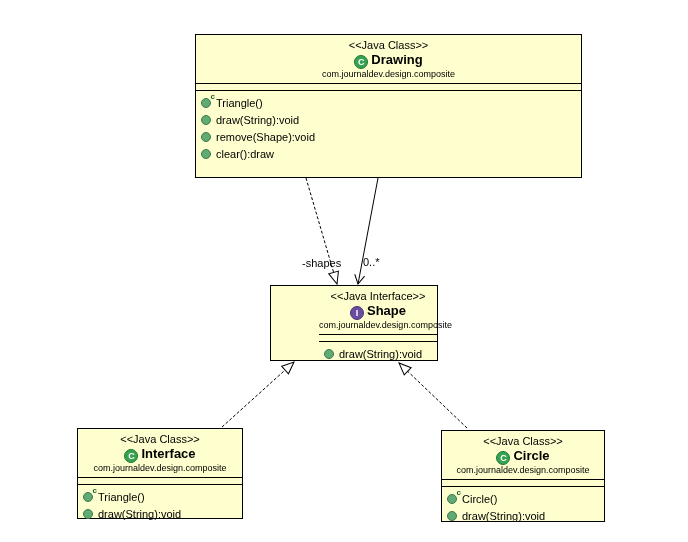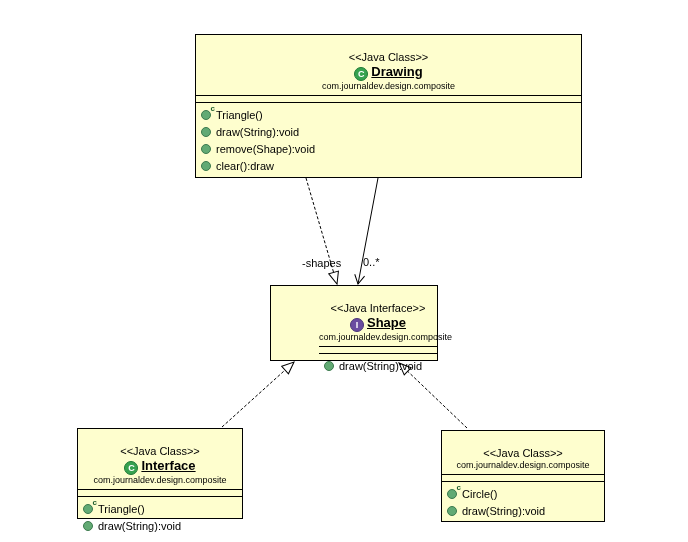--- a/index.html
+++ b/index.html
@@ -10,22 +10,22 @@
   .connectors { position:absolute; left:0; top:0; width:688px; height:542px; }
   .conn { stroke:var(--line-color,#000); stroke-width:1; fill:none; }
   .conn.dashed { stroke-dasharray:3 2; }
 
   .classbox {
     position:absolute; box-sizing:border-box;
     background:var(--box-fill,#fefece);
     border:1px solid var(--box-border,#000);
   }
   .hdr { border-bottom:1px solid var(--box-border,#000); text-align:center; padding-top:3px; }
-  .stereo { font-size:11px; line-height:14px;margin-top:12px; }
-  .namerow { font-size:13px; font-weight:bold; line-height:16px; white-space:nowrap;text-decoration:underline; }
+  .stereo { font-size:11px; line-height:14px; }
+  .namerow { font-size:13px; font-weight:bold; line-height:16px; white-space:nowrap; }
   .pkg { font-size:9px; line-height:11px; padding-bottom:3px; }
   .fields { height:6px; border-bottom:1px solid var(--box-border,#000); }
   .methods { padding:3px 2px 0 5px; }
   .mrow { display:flex; align-items:center; gap:5px; height:17px; font-size:11px; white-space:nowrap; }
 
   .cicon {
     display:inline-block; width:12px; height:12px; border-radius:50%;
     color:#fff; font-size:9px; font-weight:bold; line-height:12px; text-align:center;
     vertical-align:-1px; margin-right:3px;
   }
@@ -141,20 +141,23 @@
       <div class="mrow">
         <span class="micon"></span>
         <span>draw(String):void</span>
       </div>
     </div>
   </section>
 
   <section class="classbox" id="box-circle">
     <div class="hdr">
       <div class="stereo">&lt;&lt;Java Class&gt;&gt;</div>
+      <div class="namerow">
+        <span class="cicon class"><span>C</span></span><span>Circle</span>
+      </div>
       <div class="pkg">com.journaldev.design.composite</div>
     </div>
     <div class="fields"></div>
     <div class="methods">
       <div class="mrow">
         <span class="micon">
             <i class="badge">c</i>
           </span>
         <span>Circle()</span>
       </div>

